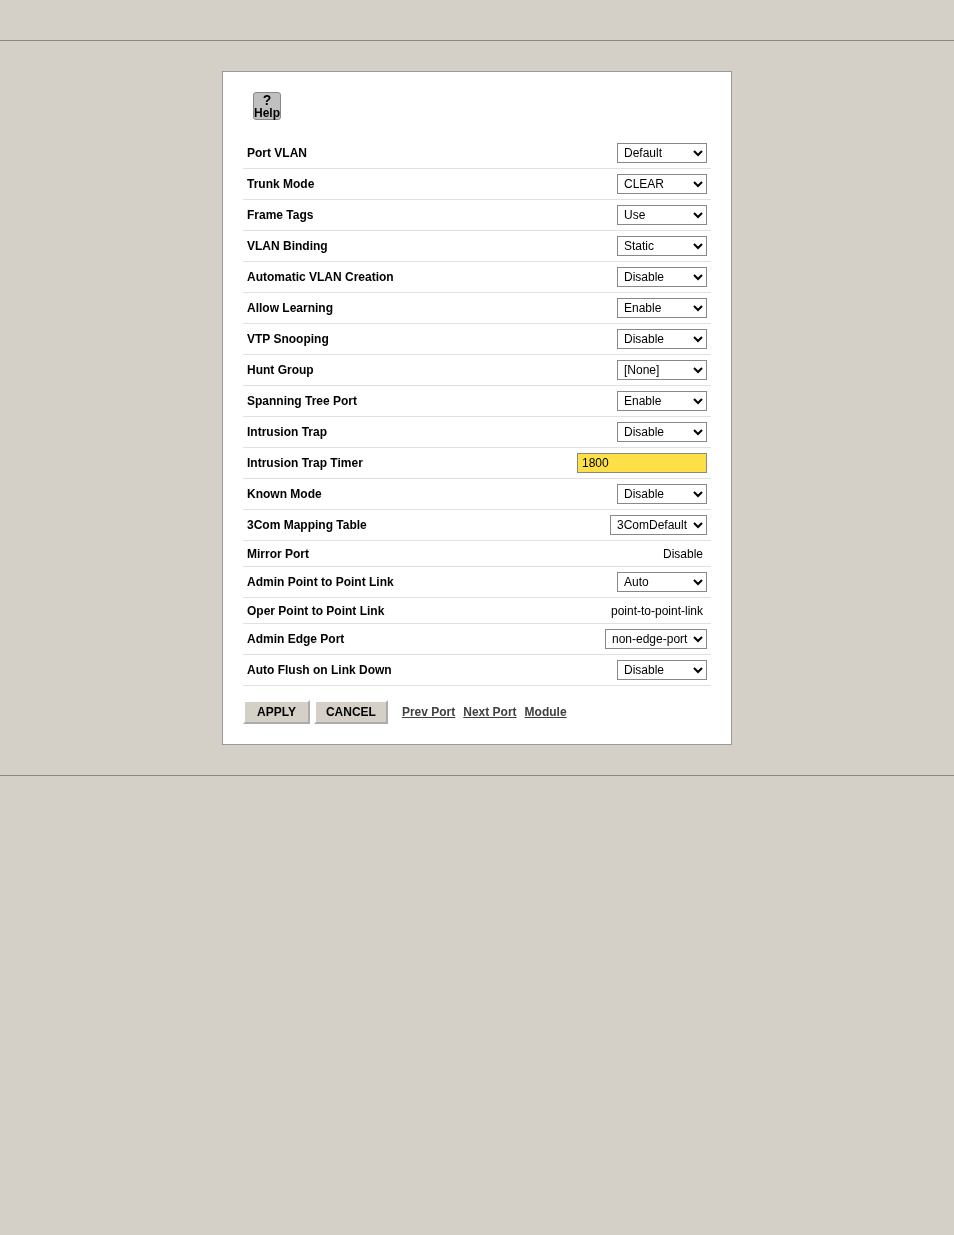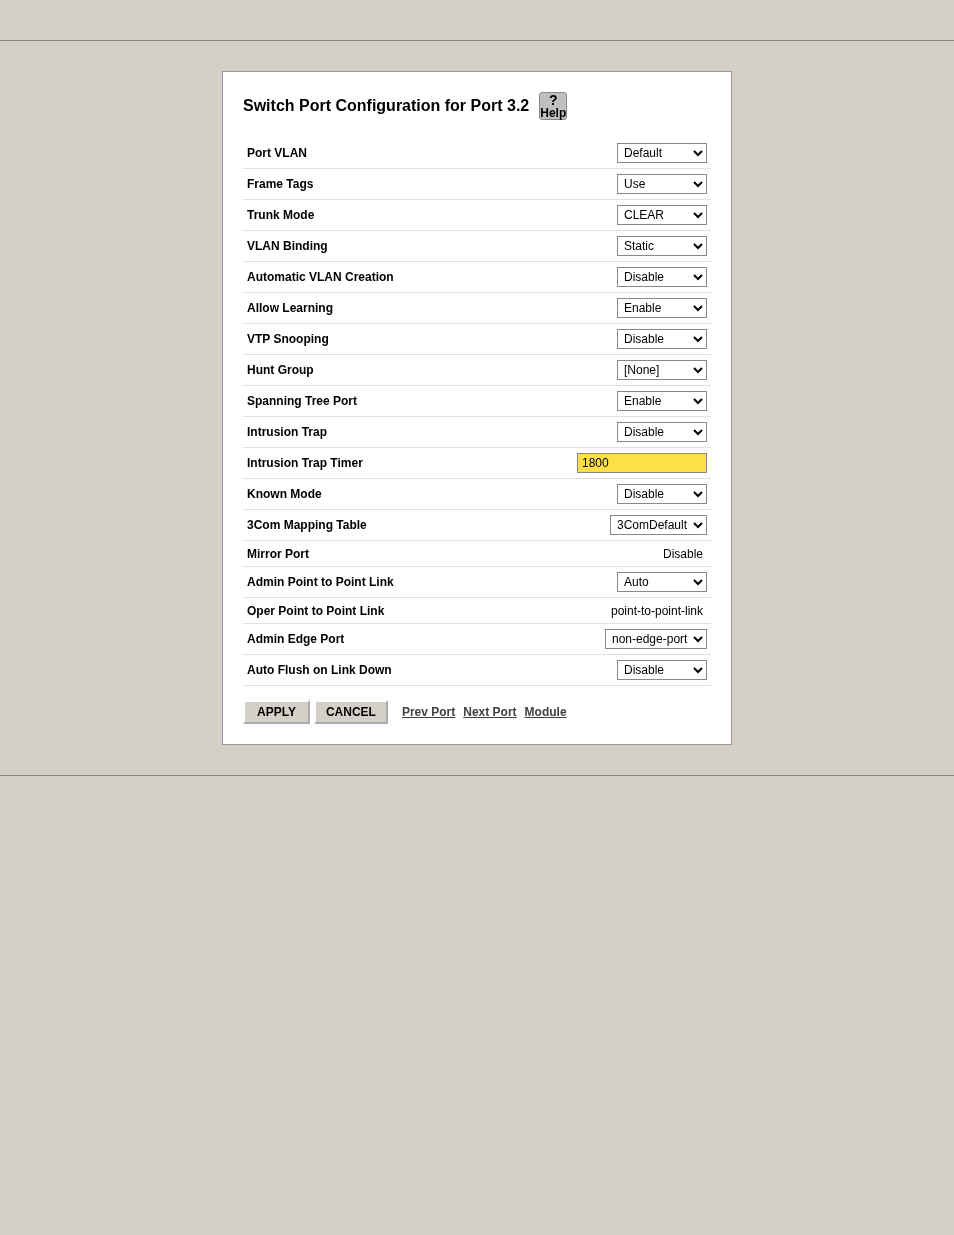--- a/index.html
+++ b/index.html
@@ -168,40 +168,39 @@
   </style>
 </head>
 <body>
 
 <div class="page-outer">
   <hr class="top-rule">
 
   <div class="main-panel">
 
     <div class="panel-title-row">
-      <span class="panel-title">Switch Port Configuration for Port 3.2</span>
       <div class="help-icon" title="Help">
         <span class="q">?</span>
         <span class="help-label">Help</span>
       </div>
     </div>
 
     <table class="config-table">
       <tbody id="config-tbody">
       <tr>
             <td>Port VLAN</td>
             <td><select><option value="Default">Default</option></select></td>
           </tr>
           <tr>
+            <td>Trunk Mode</td>
+            <td><select><option value="CLEAR">CLEAR</option></select></td>
+          </tr>
+          <tr>
             <td>Frame Tags</td>
             <td><select><option value="Use">Use</option></select></td>
-          </tr>
-          <tr>
-            <td>Trunk Mode</td>
-            <td><select><option value="CLEAR">CLEAR</option></select></td>
           </tr>
           <tr>
             <td>VLAN Binding</td>
             <td><select><option value="Static">Static</option></select></td>
           </tr>
           <tr>
             <td>Automatic VLAN Creation</td>
             <td><select><option value="Disable">Disable</option><option value="Enable">Enable</option></select></td>
           </tr>
           <tr>

